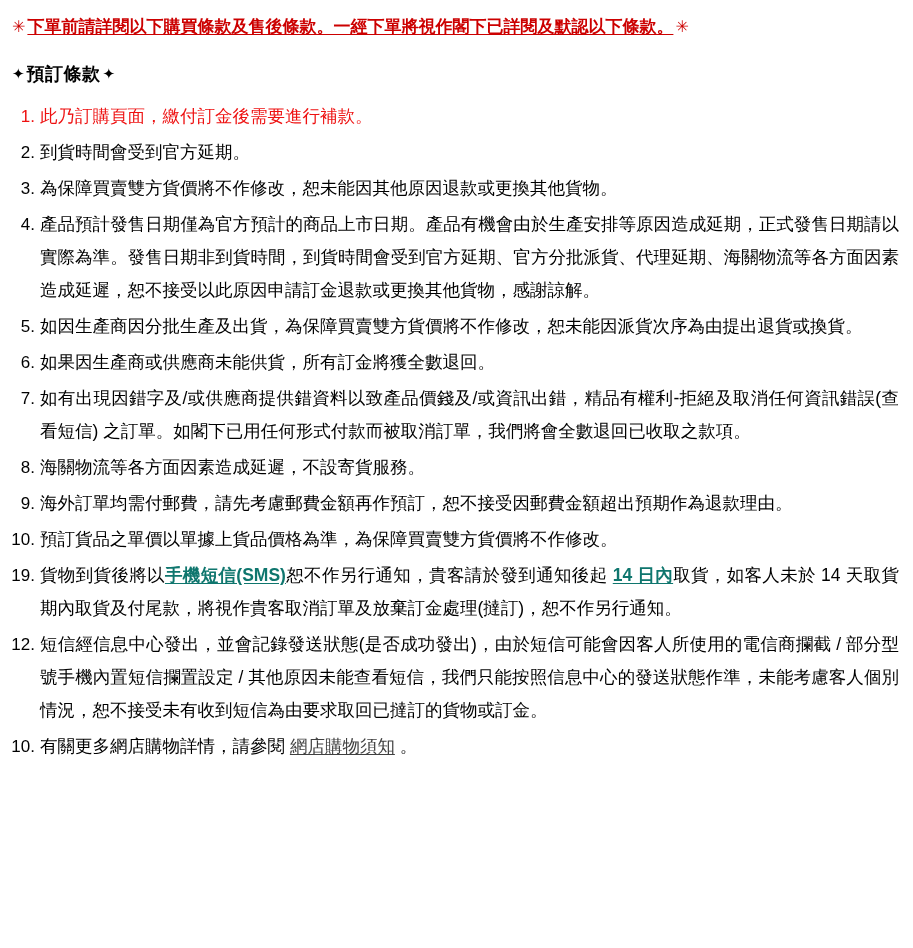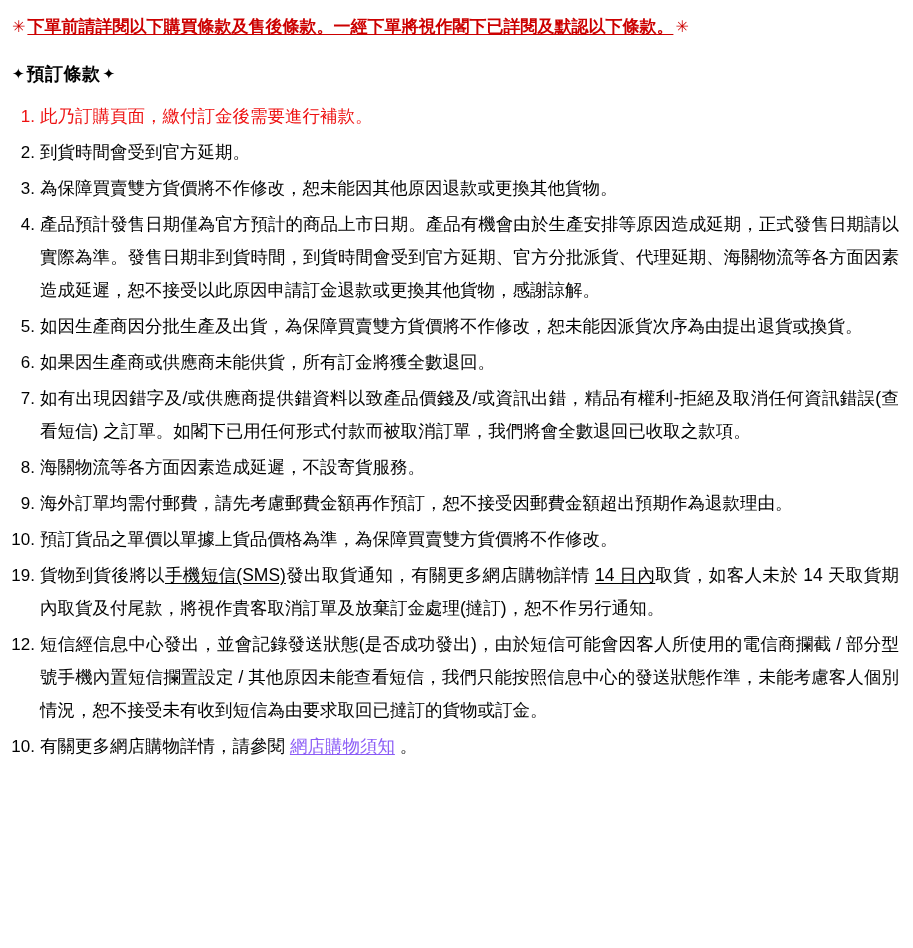--- a/index.html
+++ b/index.html
@@ -81,30 +81,30 @@
     font-size: 17px;
   }
   ol.terms > li .txt {
     flex: 1 1 auto;
     text-align: justify;
   }
   li.red .num, li.red .txt {
     color: #ee1111;
   }
   .u-red {
-    color: #000000;
+    color: #0f766e;
     text-decoration: underline;
     text-underline-offset: 2px;
-    font-weight: normal;
+    font-weight: bold;
   }
   .u-black {
     text-underline-offset: 2px;
   }
   .link {
-    color: #8b5cf6;
+    color: #404040;
     text-decoration: underline;
     text-underline-offset: 2px;
     cursor: pointer;
   }
 </style>
 </head>
 <body>
 
 <div class="page">
 
@@ -156,21 +156,21 @@
       <li>
         <span class="num">9.</span>
         <span class="txt"><span>海外訂單均需付郵費，請先考慮郵費金額再作預訂，恕不接受因郵費金額超出預期作為退款理由。</span></span>
       </li>
       <li>
         <span class="num">10.</span>
         <span class="txt"><span>預訂貨品之單價以單據上貨品價格為準，為保障買賣雙方貨價將不作修改。</span></span>
       </li>
       <li>
         <span class="num">19.</span>
-        <span class="txt"><span>貨物到貨後將以</span><span class="u-red">手機短信(SMS)</span><span>發出取貨通知，有關更多網店購物詳情 </span><span class="u-red">14 日內</span><span>取貨，如客人未於 14 天取貨期內取貨及付尾款，將視作貴客取消訂單及放棄訂金處理(撻訂)，恕不作另行通知。</span></span>
+        <span class="txt"><span>貨物到貨後將以</span><span class="u-red">手機短信(SMS)</span><span>恕不作另行通知，貴客請於發到通知後起 </span><span class="u-red">14 日內</span><span>取貨，如客人未於 14 天取貨期內取貨及付尾款，將視作貴客取消訂單及放棄訂金處理(撻訂)，恕不作另行通知。</span></span>
       </li>
       <li>
         <span class="num">12.</span>
         <span class="txt"><span>短信經信息中心發出，並會記錄發送狀態(是否成功發出)，由於短信可能會因客人所使用的電信商攔截 / 部分型號手機內置短信攔置設定 / 其他原因未能</span><span class="u-black">查看短信</span><span>，我們只能按照信息中心的發送狀態作準，未能考慮客人個別情況，恕不接受未有收到短信為由要求取回已撻訂的貨物或訂金。</span></span>
       </li>
       <li>
         <span class="num">10.</span>
         <span class="txt"><span>有關更多網店購物詳情，請參閱 </span><span class="link">網店購物須知</span><span> 。</span></span>
       </li>
     </ol>

